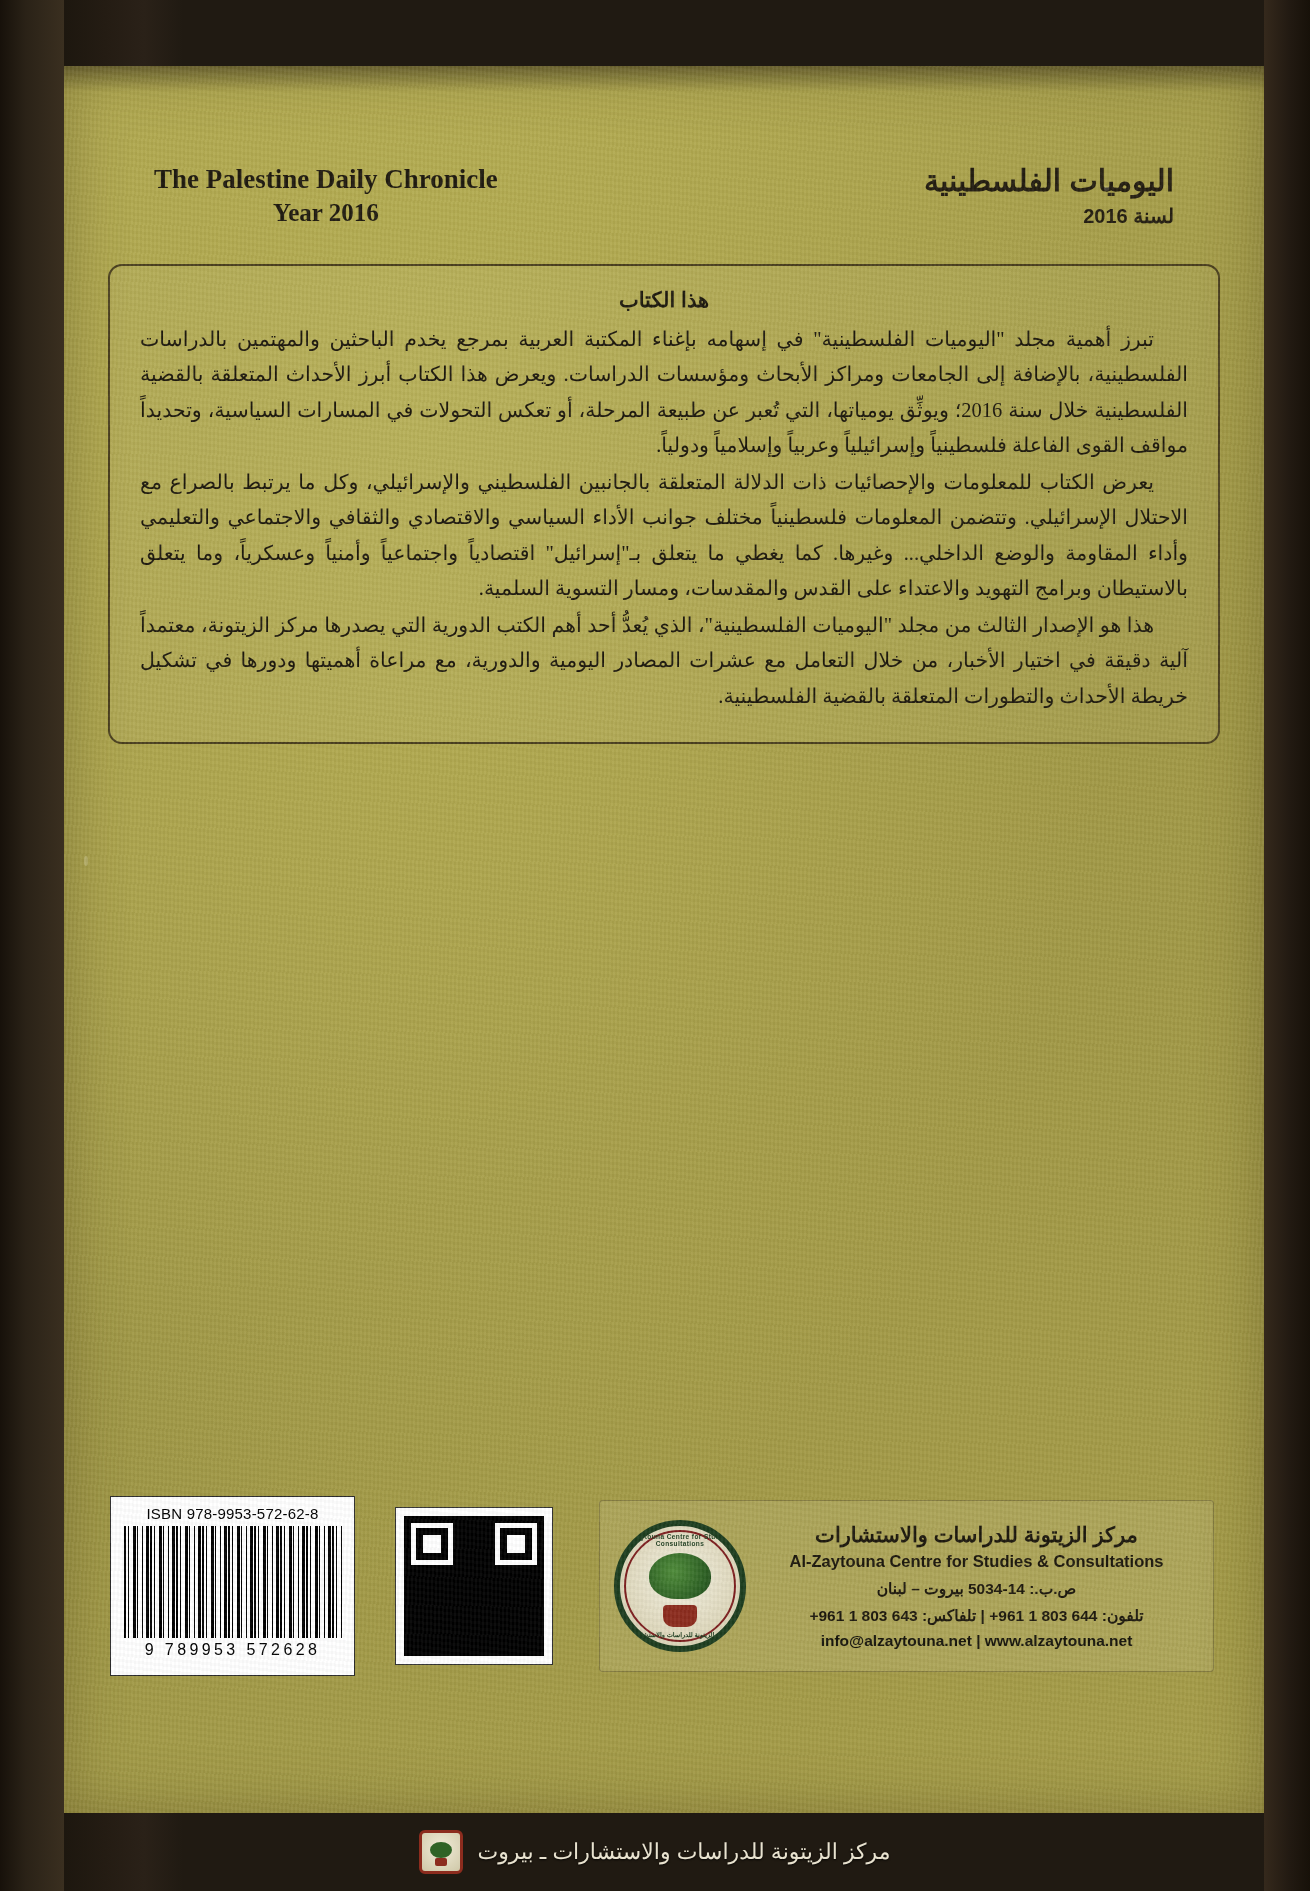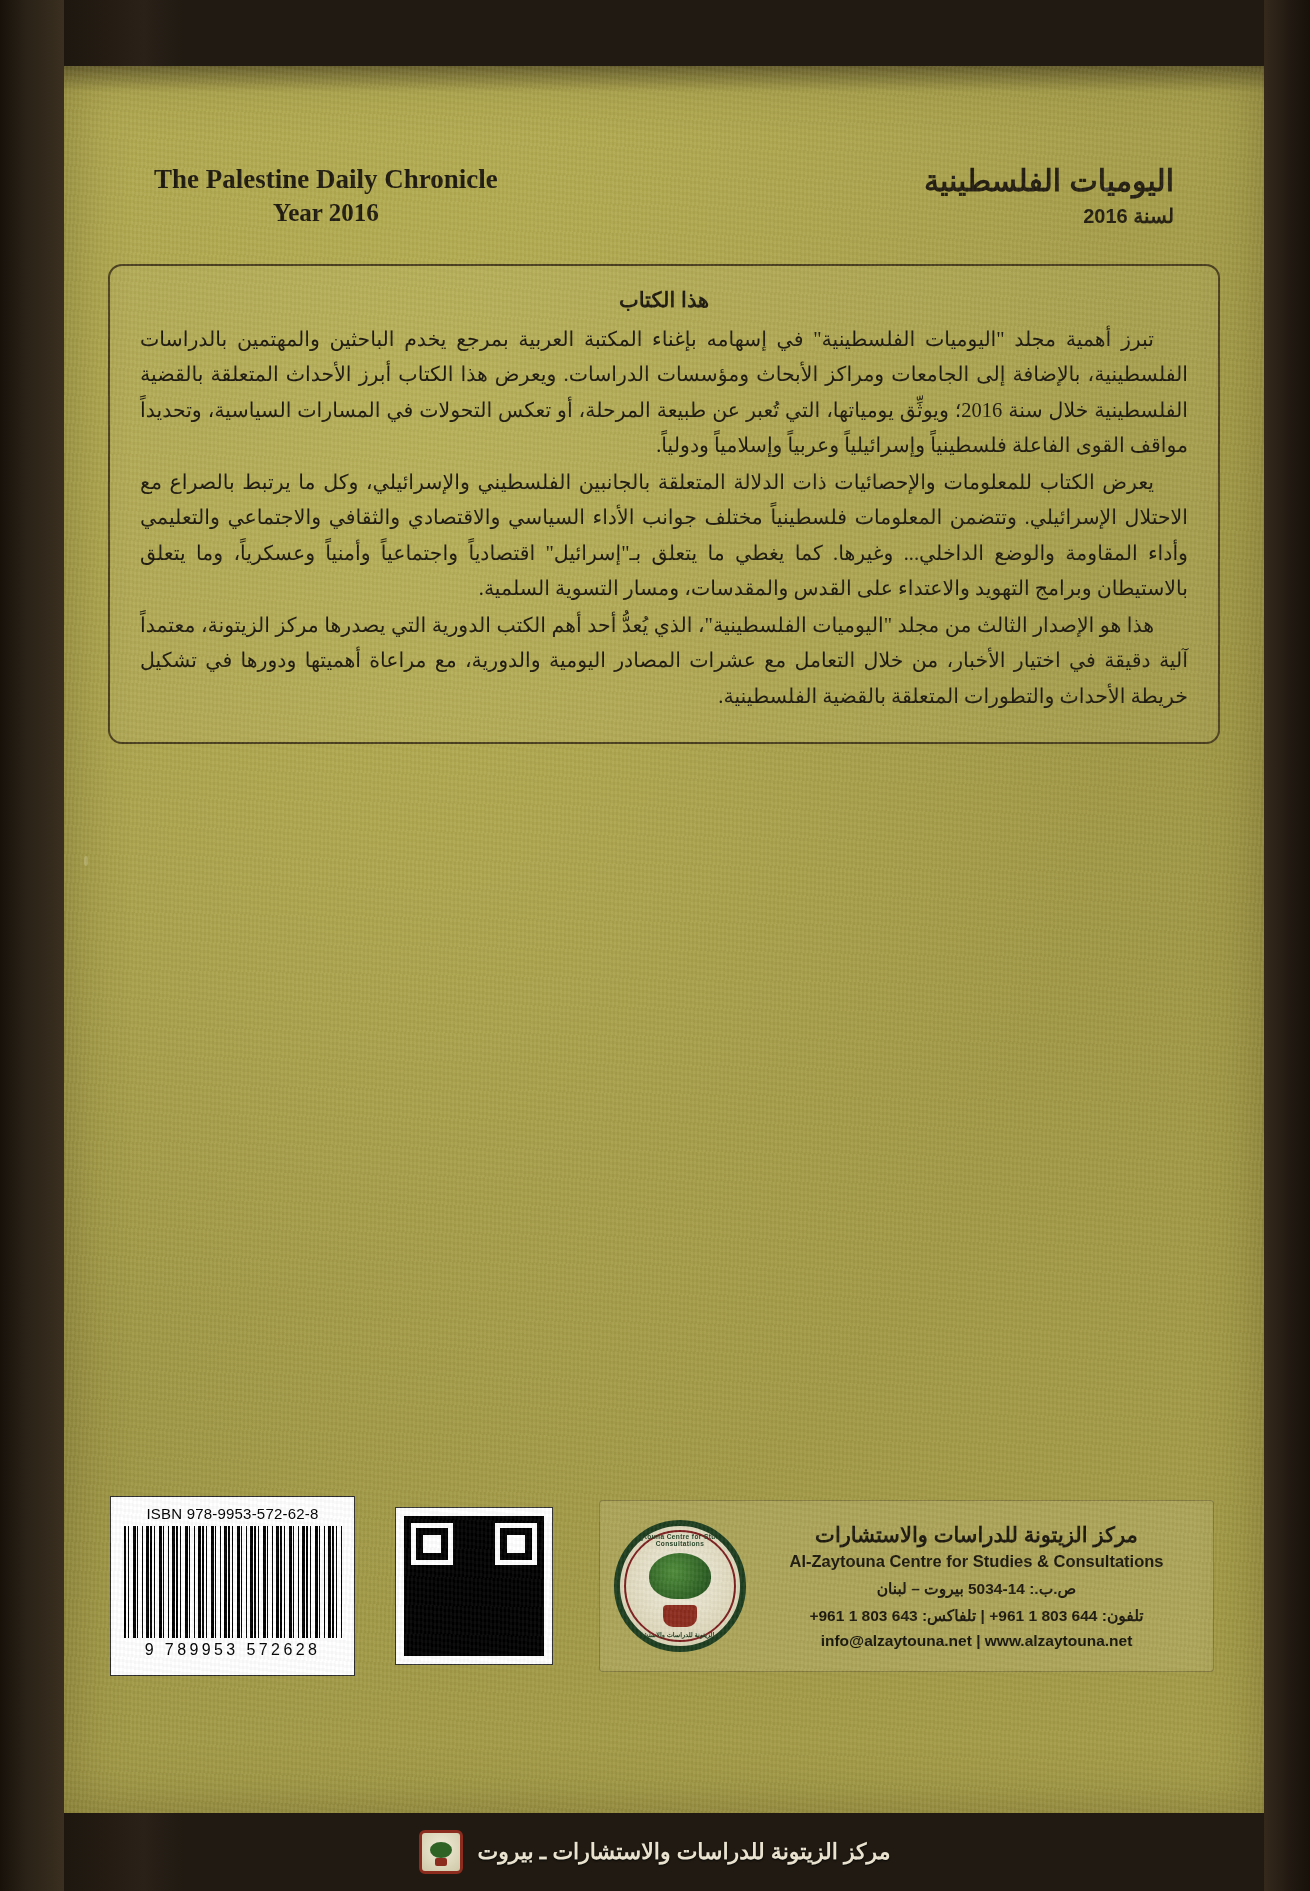--- a/index.html
+++ b/index.html
@@ -189,21 +189,21 @@
   .logo .arc-top{top:7px;}
   .logo .arc-bot{bottom:7px;direction:rtl;}
 
   
   .footer{
     position:absolute;left:0;right:0;bottom:0;height:78px;
     display:flex;align-items:center;justify-content:center;
     color:#e8e2cf;
   }
   .footer .ftext{
-    font-size:22px;font-weight:bold;letter-spacing:.5px;
+    font-size:22px;font-weight:normal;letter-spacing:.5px;
     text-shadow:0 1px 2px rgba(0,0,0,.8);
   }
   .footer .fmark{
     width:44px;height:44px;margin-right:14px;border-radius:6px;
     background:radial-gradient(circle at 50% 40%,#f1ecd8,#cfc8a8);
     border:3px solid #8c2c1e;position:relative;box-sizing:border-box;
   }
   .footer .fmark i{
     position:absolute;left:50%;top:46%;transform:translate(-50%,-50%);
     width:22px;height:16px;border-radius:50%;

